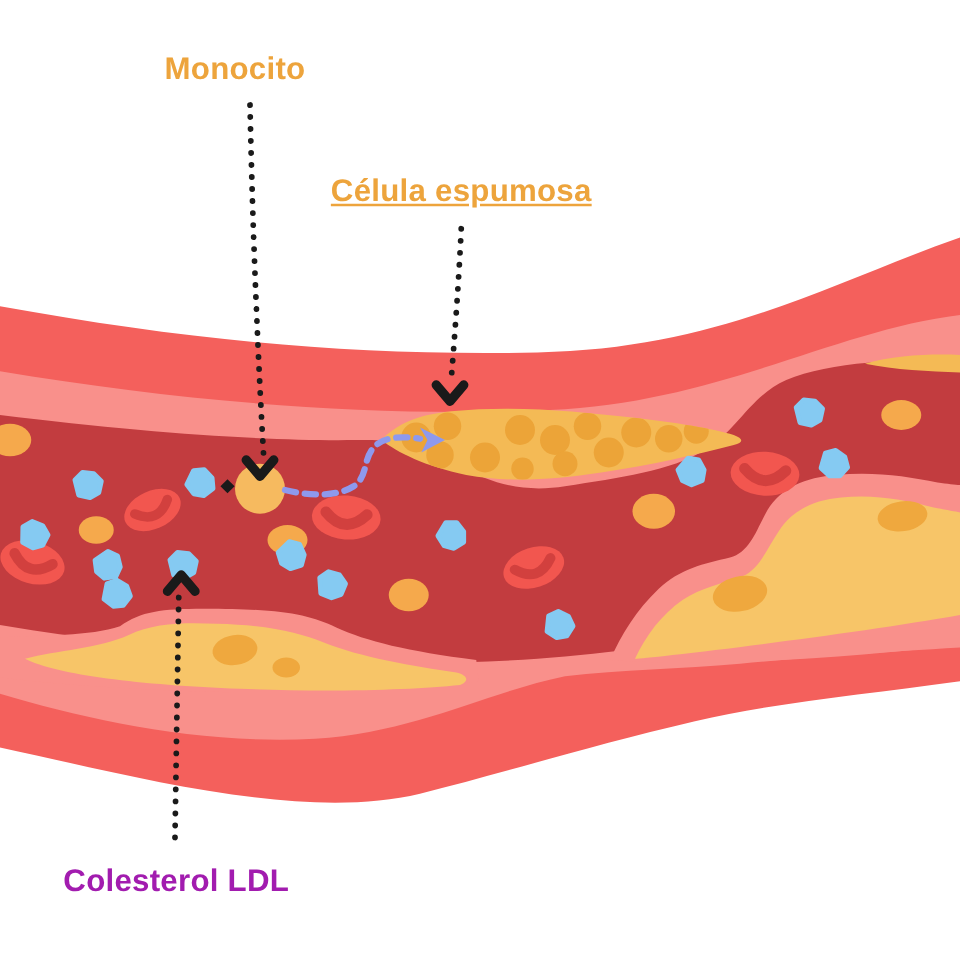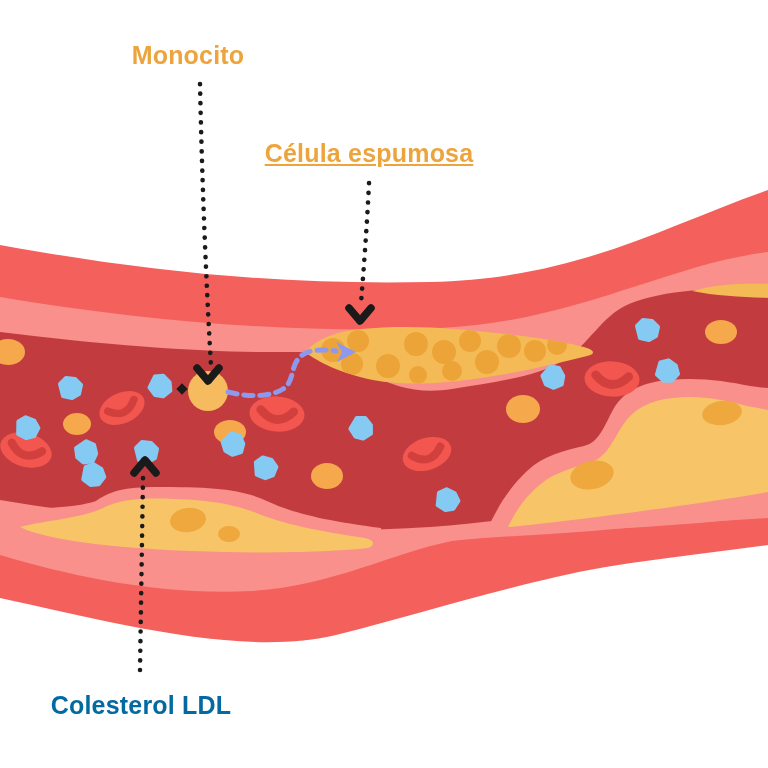--- a/index.html
+++ b/index.html
@@ -123,14 +123,14 @@
     <path fill="none" stroke-width="7.5" stroke-linecap="round" stroke-linejoin="round" d="M 349 308 L 360 321 L 371 308" stroke="#1A1A1A"></path>
 
     <path fill="none" stroke-width="4.6" stroke-linecap="round" stroke-dasharray="0.1 9.5" d="M 143 478 C 142 540 141 605 140 670" stroke="#1A1A1A"></path>
     <path fill="none" stroke-width="7.5" stroke-linecap="round" stroke-linejoin="round" d="M 134 473 L 145 460 L 156 473" stroke="#1A1A1A"></path>
   </svg>
 
   <div class="label" style="left: 188px; top: 41px; color: rgb(237, 164, 60);">Monocito</div>
 
   <div class="label" style="left: 369px; top: 139px; color: rgb(237, 164, 60); text-decoration: underline;">Célula espumosa</div>
 
-  <div class="label" style="left: 141px; top: 691px; color: #0369a1;">Colesterol LDL</div>
+  <div class="label" style="left: 141px; top: 691px; color: #a21caf;">Colesterol LDL</div>
 </div>
 
 </body></html>

